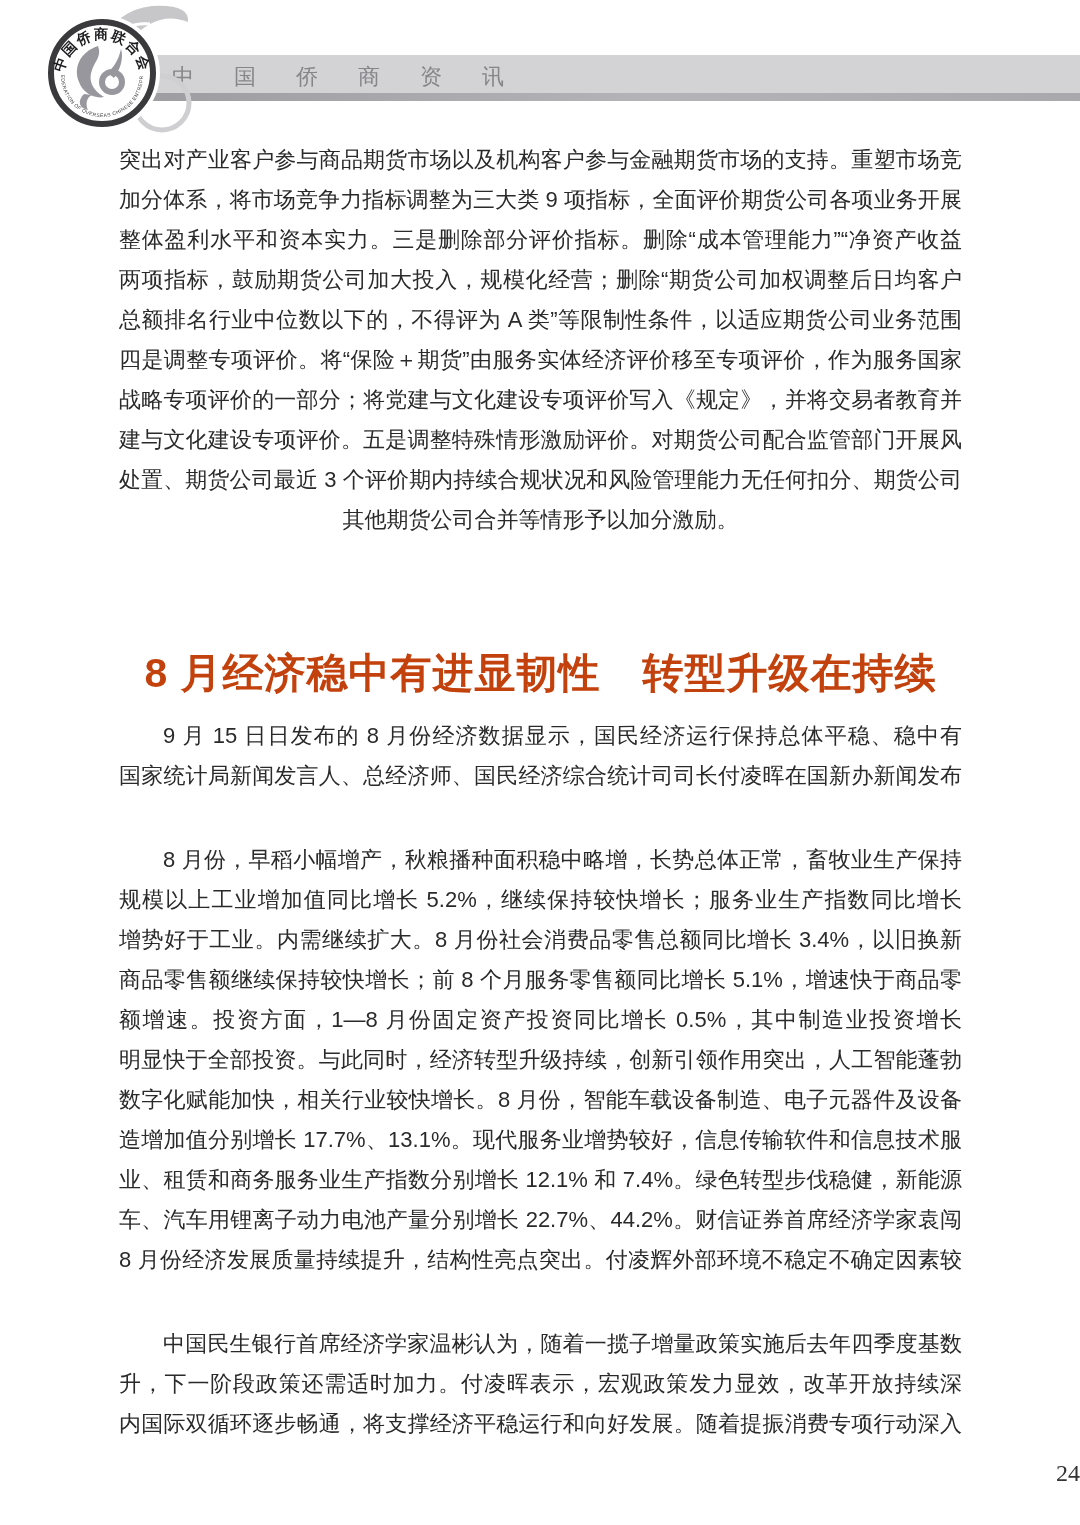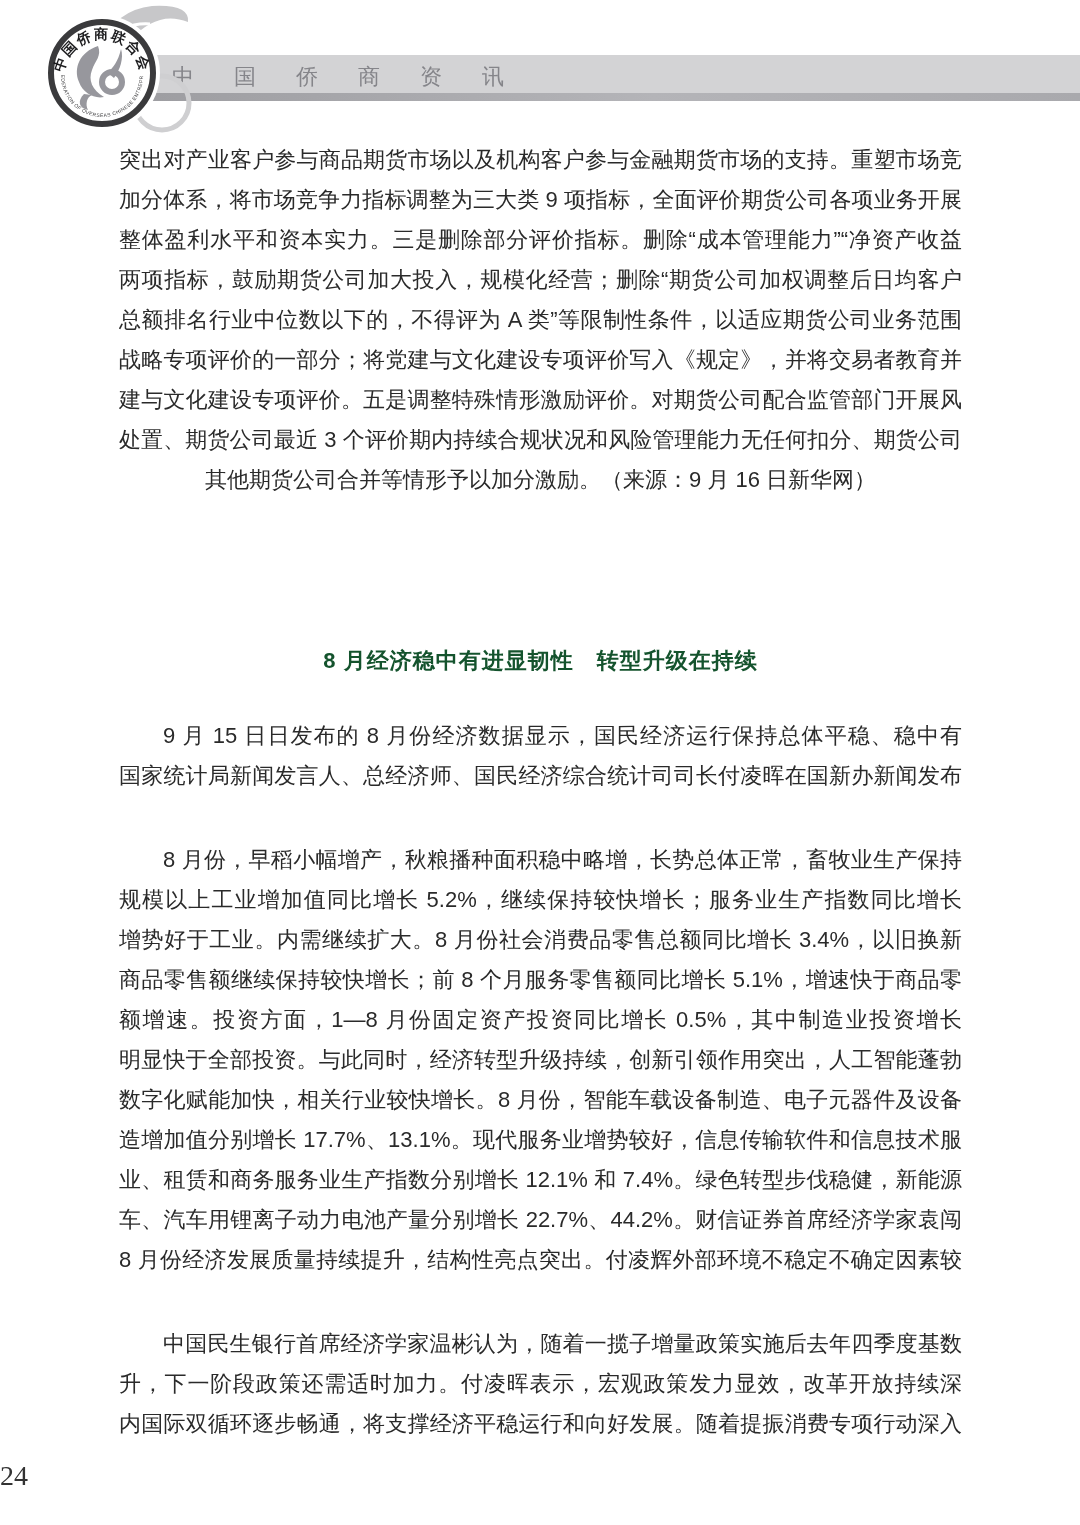--- a/index.html
+++ b/index.html
@@ -61,30 +61,30 @@
   .section-banner span{
     font-family:"Liberation Serif", serif;
     font-size:30px;color:#181818;
     padding-left:7px;letter-spacing:1px;
   }
 
   
   .article-title{
     position:absolute;left:119px;top:646px;width:843px;
     margin:0;text-align:center;
-    font-size:22px;font-weight:bold;color:#14532d;
+    font-size:41px;font-weight:bold;color:#c2410c;
     letter-spacing:1px;
   }
 
   
   .pagenum{
     position:absolute;left:0;top:1460px;width:100%;
-    text-align:left;
+    text-align:right;
     font-family:"Liberation Serif", serif;
-    font-size:28px;color:#333333;
+    font-size:24px;color:#333333;
   }
 </style>
 </head>
 <body>
 
 <div class="page">
 
   <header>
     <div class="mast-bar">
       <span class="mast-text">中国侨商资讯</span>
@@ -121,27 +121,27 @@
     </svg>
   </header>
 
   <section class="textblock blk-prev">
     <div class="para">
         <div class="line">突出对产业客户参与商品期货市场以及机构客户参与金融期货市场的支持。重塑市场竞争力</div>
         <div class="line">加分体系，将市场竞争力指标调整为三大类 9 项指标，全面评价期货公司各项业务开展情况、</div>
         <div class="line">整体盈利水平和资本实力。三是删除部分评价指标。删除“成本管理能力”“净资产收益率”</div>
         <div class="line">两项指标，鼓励期货公司加大投入，规模化经营；删除“期货公司加权调整后日均客户权益</div>
         <div class="line">总额排名行业中位数以下的，不得评为 A 类”等限制性条件，以适应期货公司业务范围的增加。</div>
+        <div class="line">四是调整专项评价。将“保险＋期货”由服务实体经济评价移至专项评价，作为服务国家</div>
         <div class="line">战略专项评价的一部分；将党建与文化建设专项评价写入《规定》，并将交易者教育并入党</div>
         <div class="line">建与文化建设专项评价。五是调整特殊情形激励评价。对期货公司配合监管部门开展风险</div>
         <div class="line">处置、期货公司最近 3 个评价期内持续合规状况和风险管理能力无任何扣分、期货公司与</div>
       </div>
     <div class="lastline">
       <span>其他期货公司合并等情形予以加分激励。</span>
-      <span>（来源：9 月 16 日新华网）</span>
     </div>
   </section>
 
 
   <h1 class="article-title">8 月经济稳中有进显韧性　转型升级在持续</h1>
 
   <section class="textblock p1 para indent last-short">
       <div class="line">9 月 15 日日发布的 8 月份经济数据显示，国民经济运行保持总体平稳、稳中有进。</div>
       <div class="line">国家统计局新闻发言人、总经济师、国民经济综合统计司司长付凌晖在国新办新闻发布会</div>
     </section>

